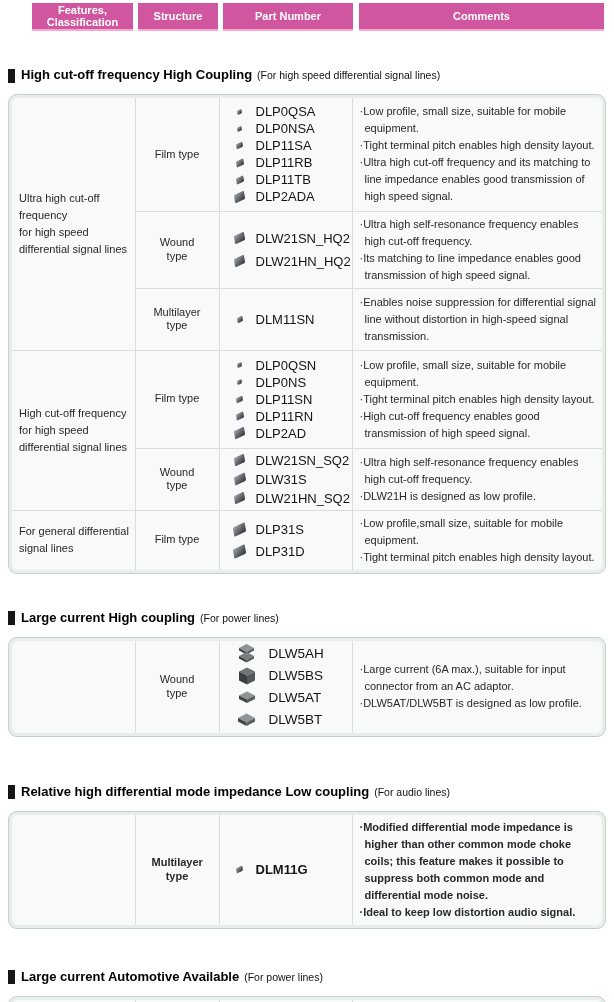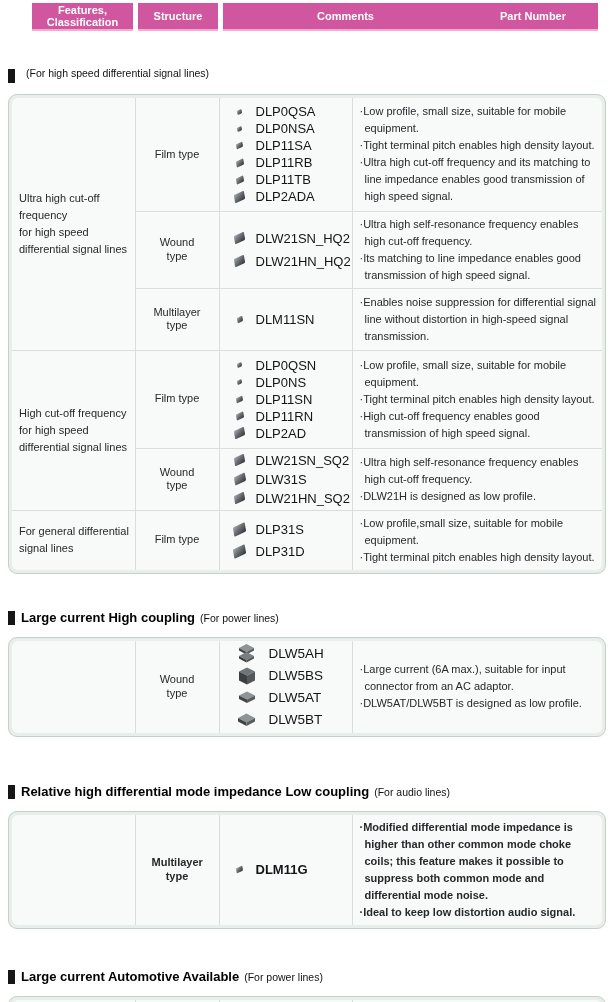--- a/index.html
+++ b/index.html
@@ -51,26 +51,27 @@
   .chip{display:inline-block;background:linear-gradient(150deg,#aaafb2 0%,#70757a 40%,#3e4246 85%);
         transform:rotate(-25deg) skewX(-15deg);border-radius:1px;}
 </style>
 </head>
 <body>
 
 <div class="hdr">
   <div class="hcell hc1">Features,
 Classification</div>
   <div class="hcell hc2">Structure</div>
+  <div class="hcell hc3">Part Number</div>
   <div class="hcell hc4">Comments</div>
-  <div class="hcell hc3">Part Number</div>
 </div>
 
 <div class="sec m1">
   <span class="bar"></span>
+  <span class="t">High cut-off frequency High Coupling</span>
   <span class="sub">(For high speed differential signal lines)</span>
 </div>
 
 <div class="card">
  <div class="card-inner">
   <table>
    <colgroup>
           <col style="width:123px">
           <col style="width:84px">
           <col style="width:133px">

